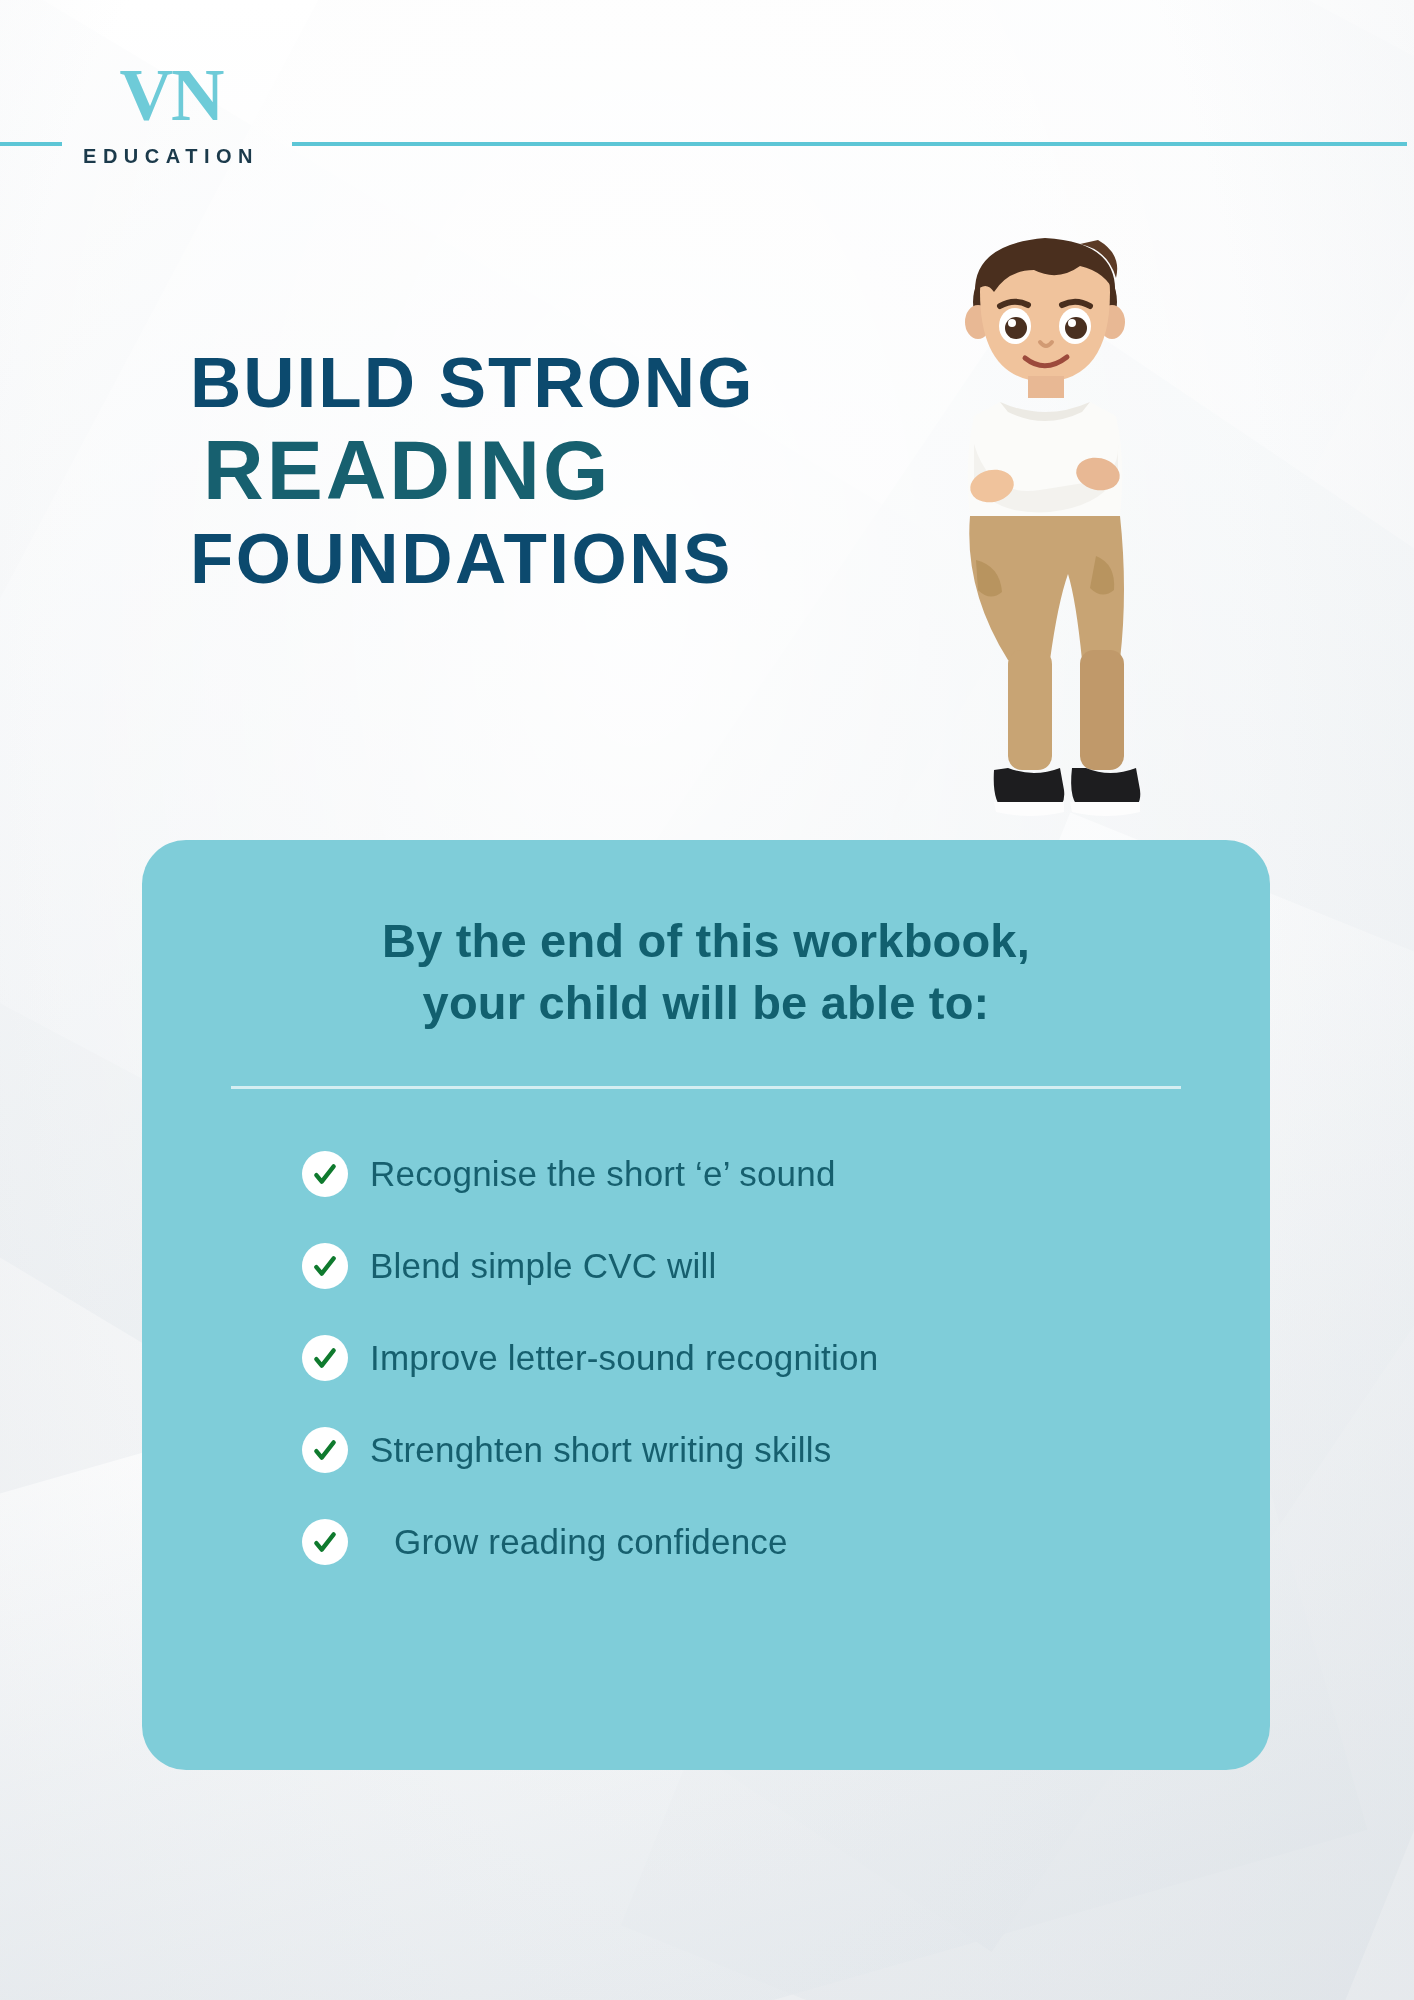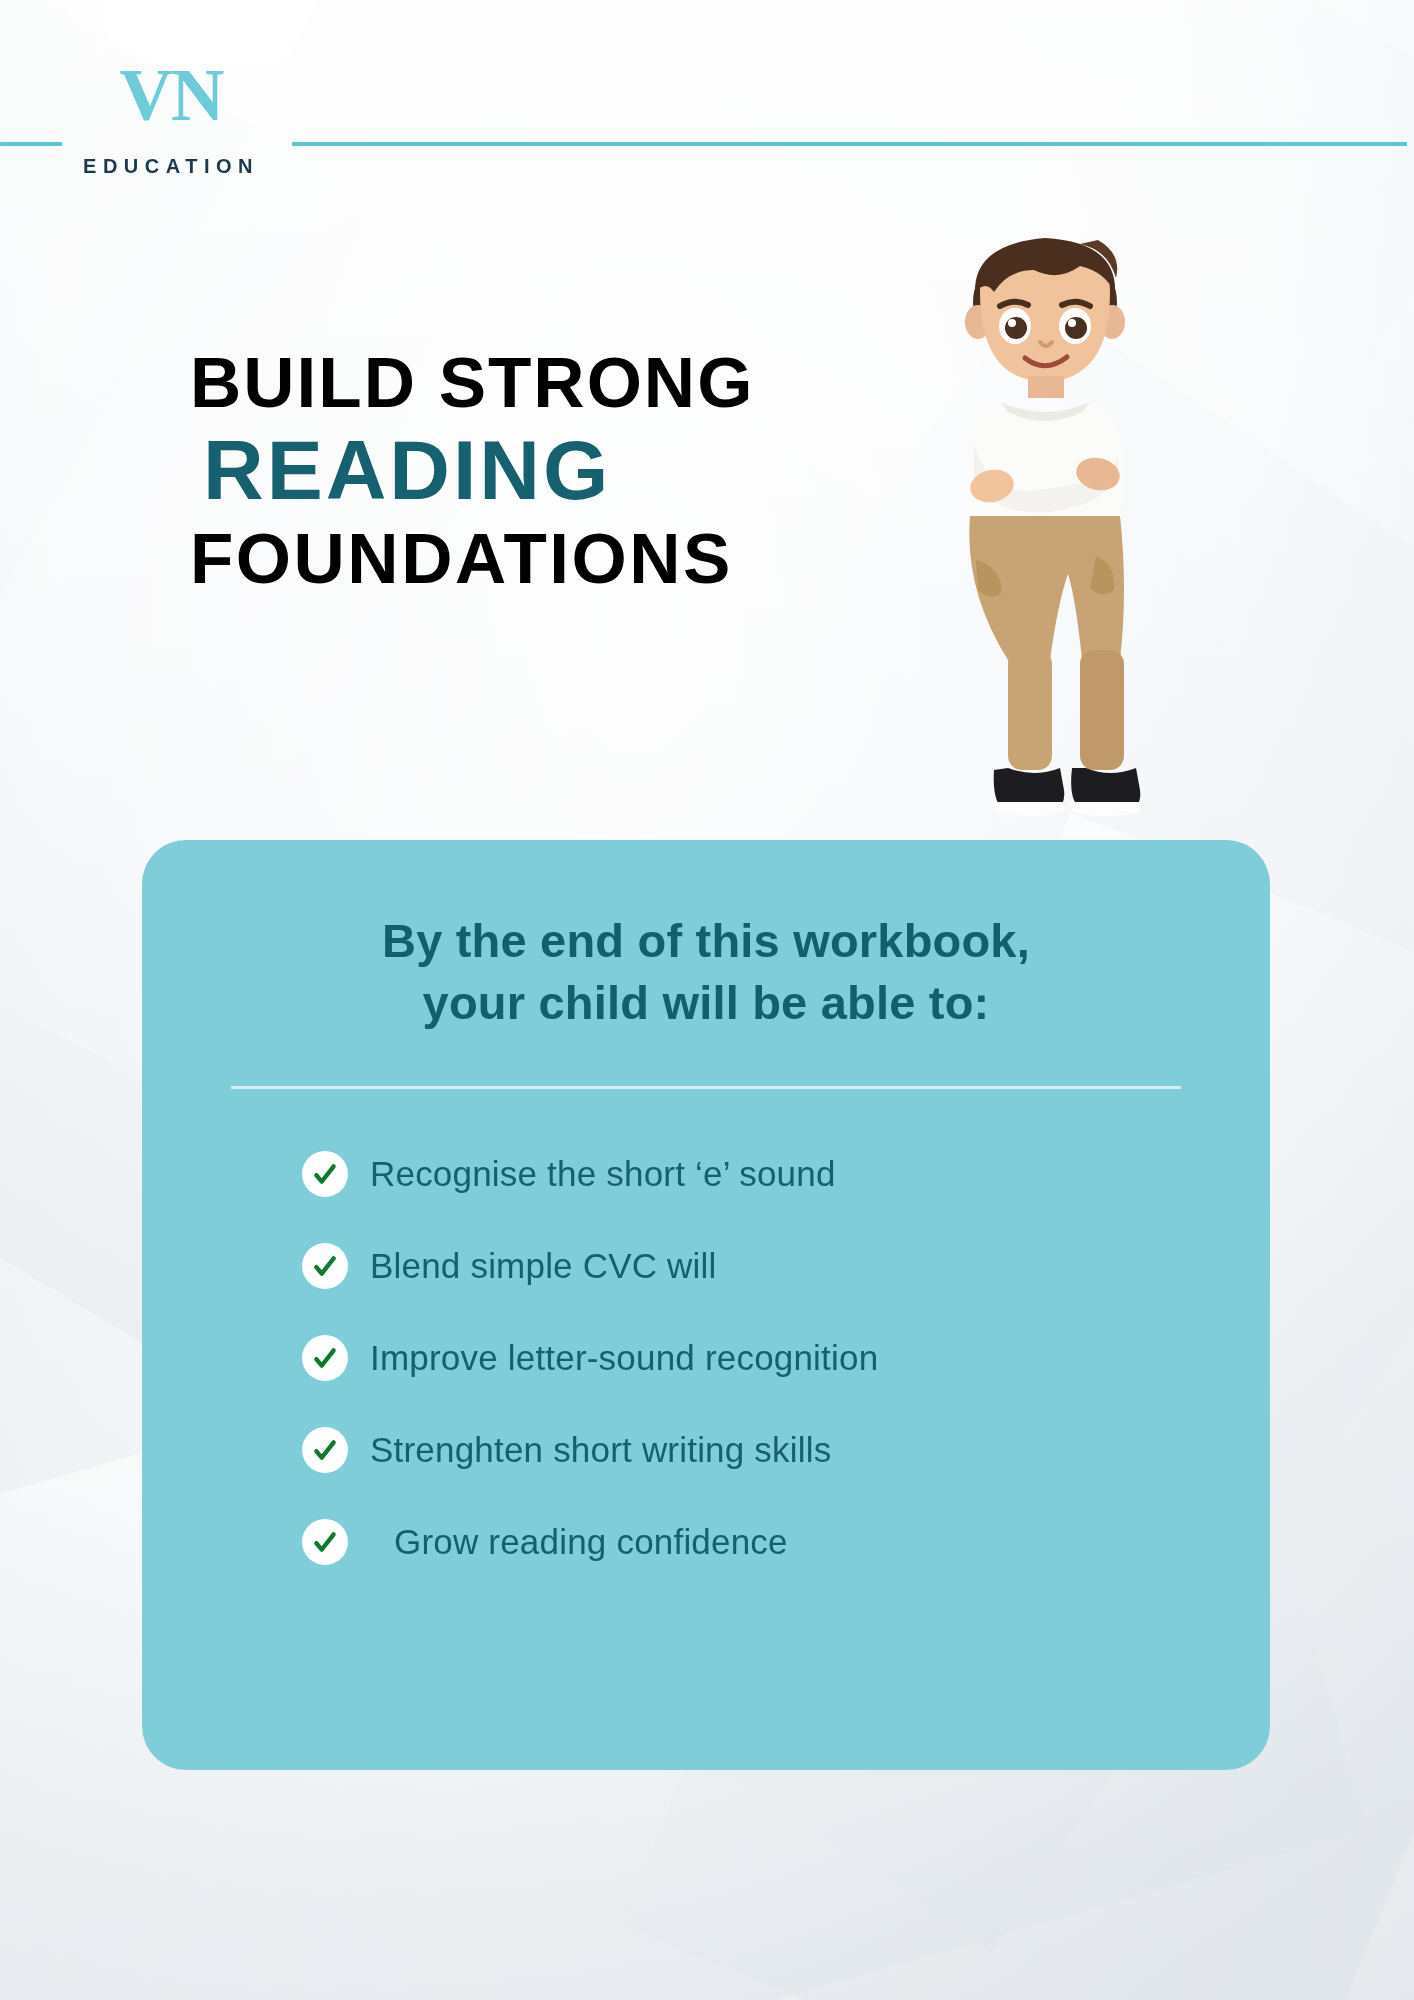--- a/index.html
+++ b/index.html
@@ -91,39 +91,39 @@
     display: block;
     font-size: 74px;
     font-weight: 700;
     letter-spacing: -2px;
     line-height: 0.9;
     color: #6ecbd8;
     font-family: "Liberation Serif", serif;
   }
   .logo-word {
     display: block;
-    margin-top: 26px;
+    margin-top: 16px;
     font-size: 20px;
     font-weight: 700;
     letter-spacing: 6.5px;
     color: #1b3a4b;
   }
 
   
   .title-block {
     position: absolute;
     left: 190px;
     top: 345px;
     width: 730px;
   }
   .title-line {
     font-weight: 700;
     letter-spacing: 2px;
     line-height: 1.06;
-    color: #000000;
+    color: #0c4a6e;
     text-transform: uppercase;
   }
   .title-1 { font-size: 71px; }
   .title-2 {
     font-size: 84px;
     color: #17606f;
     margin-top: 6px;
     letter-spacing: 3px;
     margin-left: 13px;
   }

